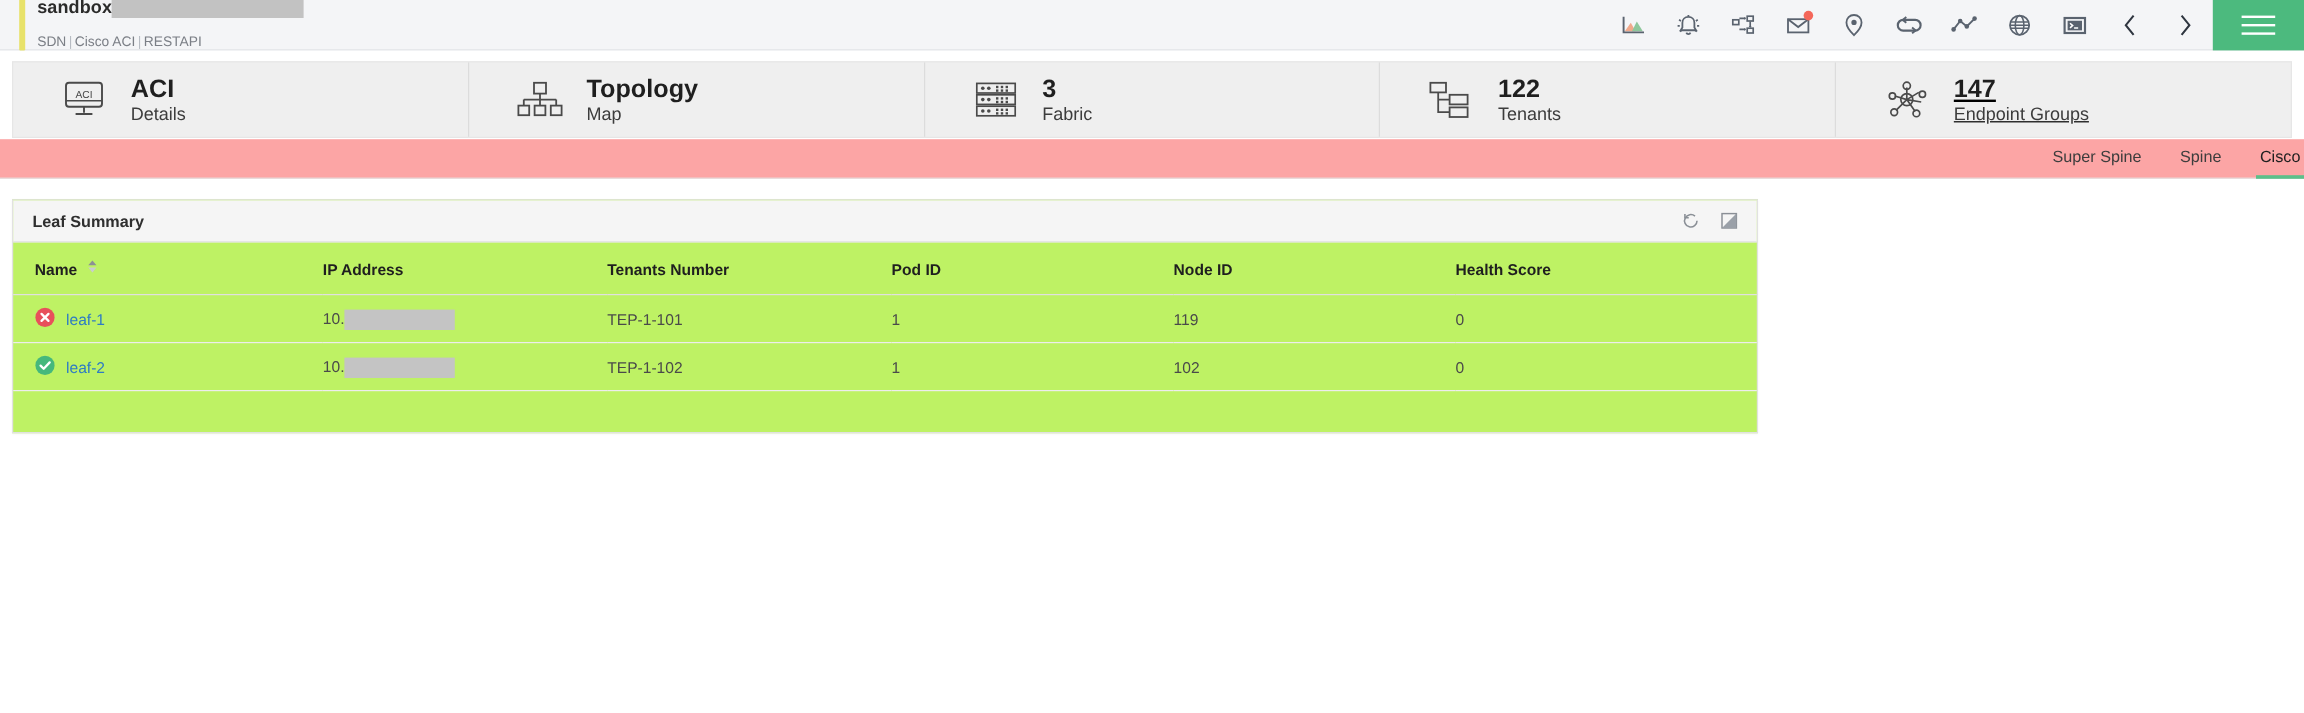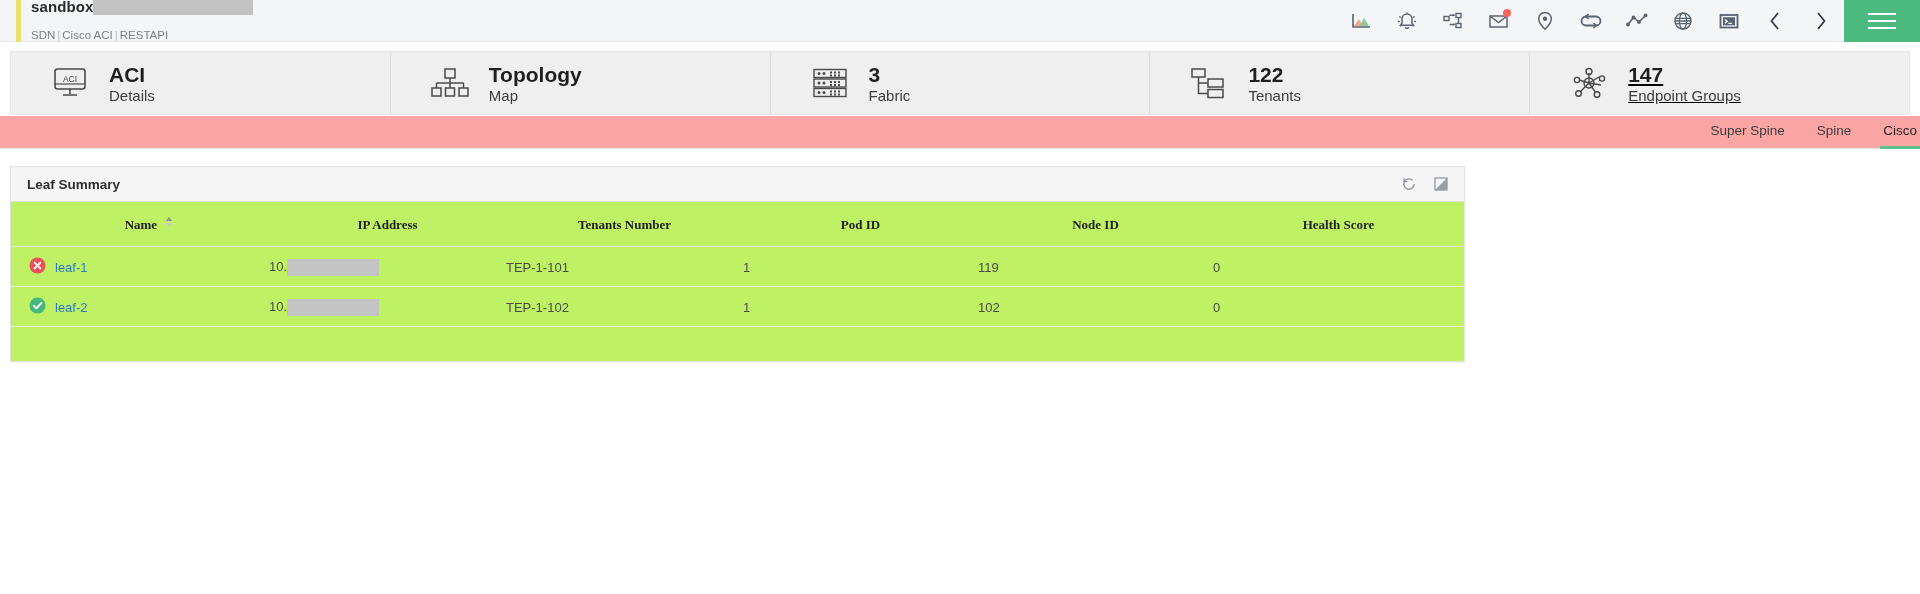--- a/index.html
+++ b/index.html
@@ -133,27 +133,26 @@
     display: flex; align-items: center;
     padding: 0 14px 0 16px;
   }
   .panel-title { font-size: 13.5px; font-weight: bold; color: #2f2f2f; }
   .panel-actions { margin-left: auto; display: flex; align-items: center; gap: 14px; }
   .pa { width: 18px; height: 18px; display: flex; align-items: center; justify-content: center; cursor: pointer; }
 
   
   table.leaf { width: 100%; border-collapse: collapse; table-layout: fixed; }
   table.leaf thead th {
-    text-align: center;
+    text-align: left;
     font-size: 13px;
     font-weight: bold;
     color: #1f1f1f;
     padding: 14px 0 13px 0;
     border-bottom: 1px solid #e0e0e0;
-    font-family: Liberation Serif, serif;
   }
   table.leaf thead th:first-child { padding-left: 18px; }
   .sort-ind { display: inline-block; margin-left: 5px; vertical-align: 1px; }
   table.leaf tbody td {
     font-size: 13px; color: #4a4a4a;
     padding: 10px 0 9px 0;
     border-bottom: 1px solid #ededed;
     vertical-align: middle;
   }
   table.leaf tbody td:first-child { padding-left: 18px; }

